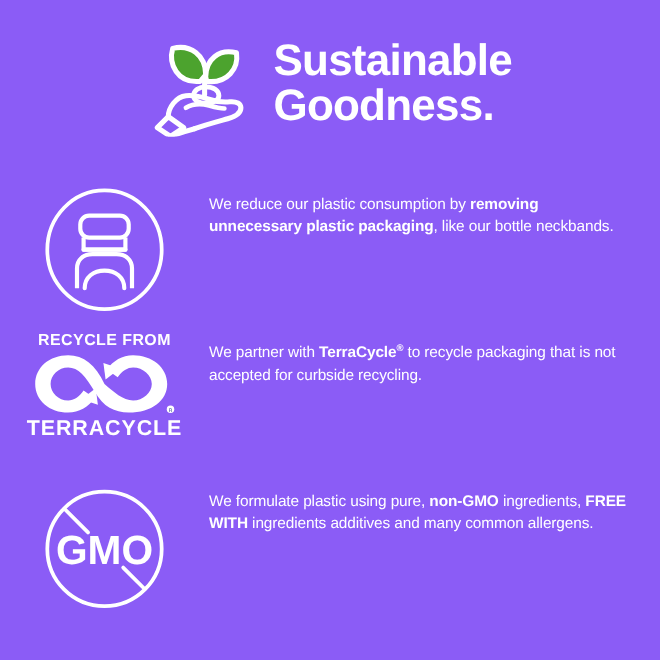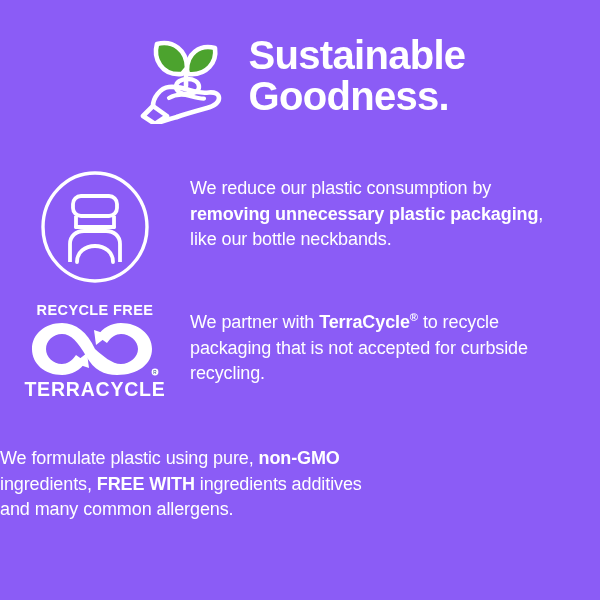--- a/index.html
+++ b/index.html
@@ -66,21 +66,21 @@
   .row-icon {
     flex: 0 0 auto;
     width: 190px;
     display: flex;
     justify-content: center;
     align-items: flex-start;
   }
   .row-text {
     flex: 1 1 auto;
     color: #ffffff;
-    font-size: 18px;
+    font-size: 14px;
     line-height: 1.42;
     font-weight: 400;
     letter-spacing: -0.1px;
     padding-top: 8px;
     padding-right: 14px;
     max-width: 380px;
   }
   .row-2 .row-text { padding-top: 7px; }
   .row-3 .row-text { padding-top: 6px; }
   .row-text b {
@@ -174,21 +174,21 @@
           <path d="M41 94 C41 84 49 78 59 78 C69 78 77 84 77 94" stroke="#ffffff" stroke-width="3.8" fill="none" stroke-linecap="round"></path>
         </svg>
       </span>
     </div>
     <div class="row-text"><span>We reduce our plastic consumption by </span><b>removing unnecessary plastic packaging</b><span>, like our bottle neckbands.</span></div>
   </div>
 
   <div class="row row-2">
     <div class="row-icon">
       <div class="tc-lockup">
-        <span class="tc-recycle-with">RECYCLE FREE</span>
+        <span class="tc-recycle-with">RECYCLE FROM</span>
         <span>
           <svg class="tc-mark" viewBox="0 0 134 58" fill="none" xmlns="http://www.w3.org/2000/svg">
 
             <path d="M67 29
                      C59 12 48 3 34 3
                      C17 3 4 14 4 29
                      C4 44 17 55 34 55
                      C44 55 52 50 58 42
                      L48 35
                      C44 41 39 44 34 44
@@ -213,16 +213,27 @@
             <text x="127" y="54.3" font-family="Liberation Sans, sans-serif" font-size="4.6" fill="#273C88" text-anchor="middle">R</text>
           </svg>
         </span>
         <span class="tc-name">TERRACYCLE</span>
       </div>
     </div>
     <div class="row-text"><span>We partner with </span><b>TerraCycle</b><b class="reg">®</b><span> to recycle packaging that is not accepted for curbside recycling.</span></div>
   </div>
 
   <div class="row row-3">
+    <div class="row-icon">
+      <span>
+        <svg class="gmo-icon" viewBox="0 0 118 118" fill="none" xmlns="http://www.w3.org/2000/svg">
+          <circle cx="59" cy="59" r="52" stroke="#ffffff" stroke-width="3.4" fill="none"></circle>
+
+          <path d="M22.5 22.5 L44 44" stroke="#ffffff" stroke-width="3.4" stroke-linecap="round"></path>
+          <path d="M76 76 L95.5 95.5" stroke="#ffffff" stroke-width="3.4" stroke-linecap="round"></path>
+          <text x="59" y="73" font-family="Liberation Sans, sans-serif" font-size="37" font-weight="700" fill="#ffffff" text-anchor="middle">GMO</text>
+        </svg>
+      </span>
+    </div>
     <div class="row-text"><span>We formulate plastic using pure, </span><b>non-GMO</b><span> ingredients, </span><b>FREE WITH</b><span> ingredients additives and many common allergens.</span></div>
   </div>
 
 </div>
 
 </body></html>

